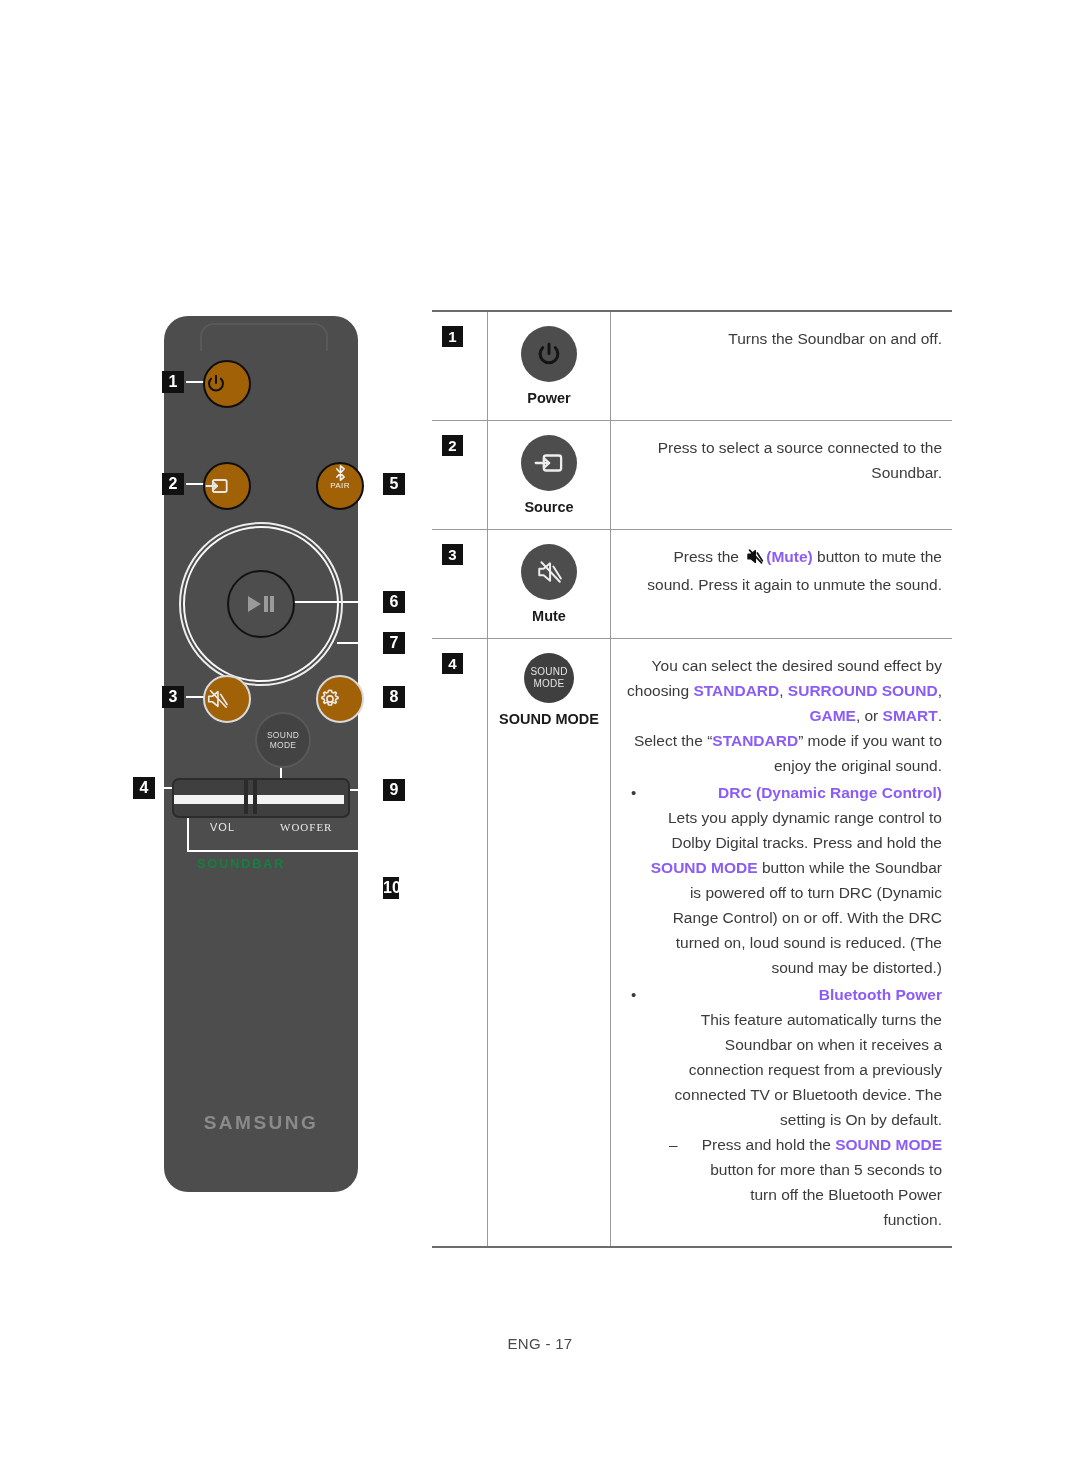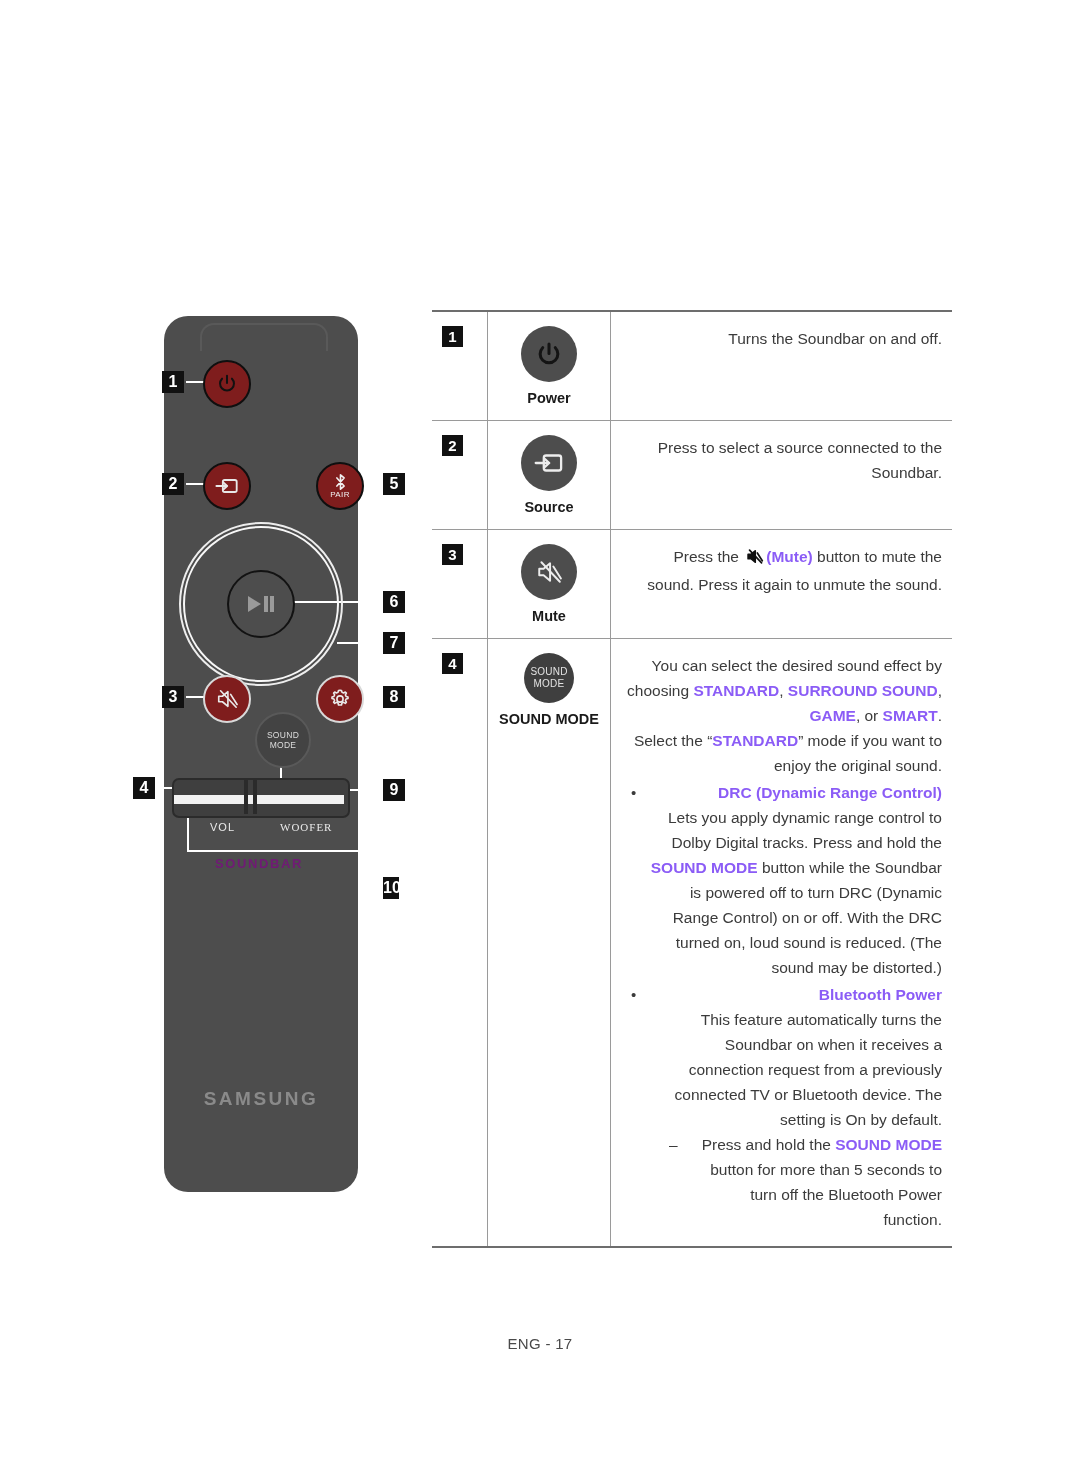--- a/index.html
+++ b/index.html
@@ -35,22 +35,22 @@
   }
   .remote-top-notch{
     position:absolute;left:75px;top:23px;width:124px;height:26px;
     border:2px solid #595959;border-bottom:none;
     border-radius:14px 14px 0 0;
     background:#4d4d4d;
   }
 
   .btn-circle{
     position:absolute;border:2px solid #0f0f0f;border-radius:50%;
-    background:#7f1d1d;
-    display:flex;align-items:center;justify-content:center;
+    background:#a16207;
+    display:flex;align-items:center;justify-content:flex-start;
   }
   .btn-outline-light{border:2px solid #d9d9d9;}
 
   .power-btn{left:78px;top:60px;width:44px;height:44px;}
   .source-btn{left:78px;top:162px;width:44px;height:44px;}
   .pair-btn{left:191px;top:162px;width:44px;height:44px;flex-direction:column;}
   .mute-btn{left:78px;top:375px;width:44px;height:44px;}
   .gear-btn{left:191px;top:375px;width:44px;height:44px;}
   .soundmode-btn{
     left:130px;top:412px;width:52px;height:52px;
@@ -98,24 +98,24 @@
   }
   .rocker-labels{
     position:absolute;left:47px;top:521px;width:180px;
     color:#eaeaea;font-size:11px;letter-spacing:1px;
   }
   .lbl-vol{position:absolute;left:38px;top:0;}
   .lbl-woofer{position:absolute;left:108px;top:0;font-family:Liberation Serif, serif;}
 
   .soundbar-word{
     position:absolute;left:39px;top:556px;width:154px;text-align:center;
-    color:#701a75;font-size:13px;font-weight:bold;letter-spacing:1.6px;margin-left:18px;
+    color:#15803d;font-size:13px;font-weight:bold;letter-spacing:1.6px;
   }
   .samsung-word{
-    position:absolute;left:39px;top:788px;width:194px;text-align:center;
+    position:absolute;left:39px;top:812px;width:194px;text-align:center;
     color:#8a8a8a;font-size:19px;font-weight:bold;letter-spacing:2.5px;
   }
 
   
   .callout{
     position:absolute;background:#111;color:#fff;
     font-size:16px;font-weight:bold;
     width:22px;height:22px;line-height:22px;text-align:center;
     font-family:"Liberation Sans", sans-serif;
   }

